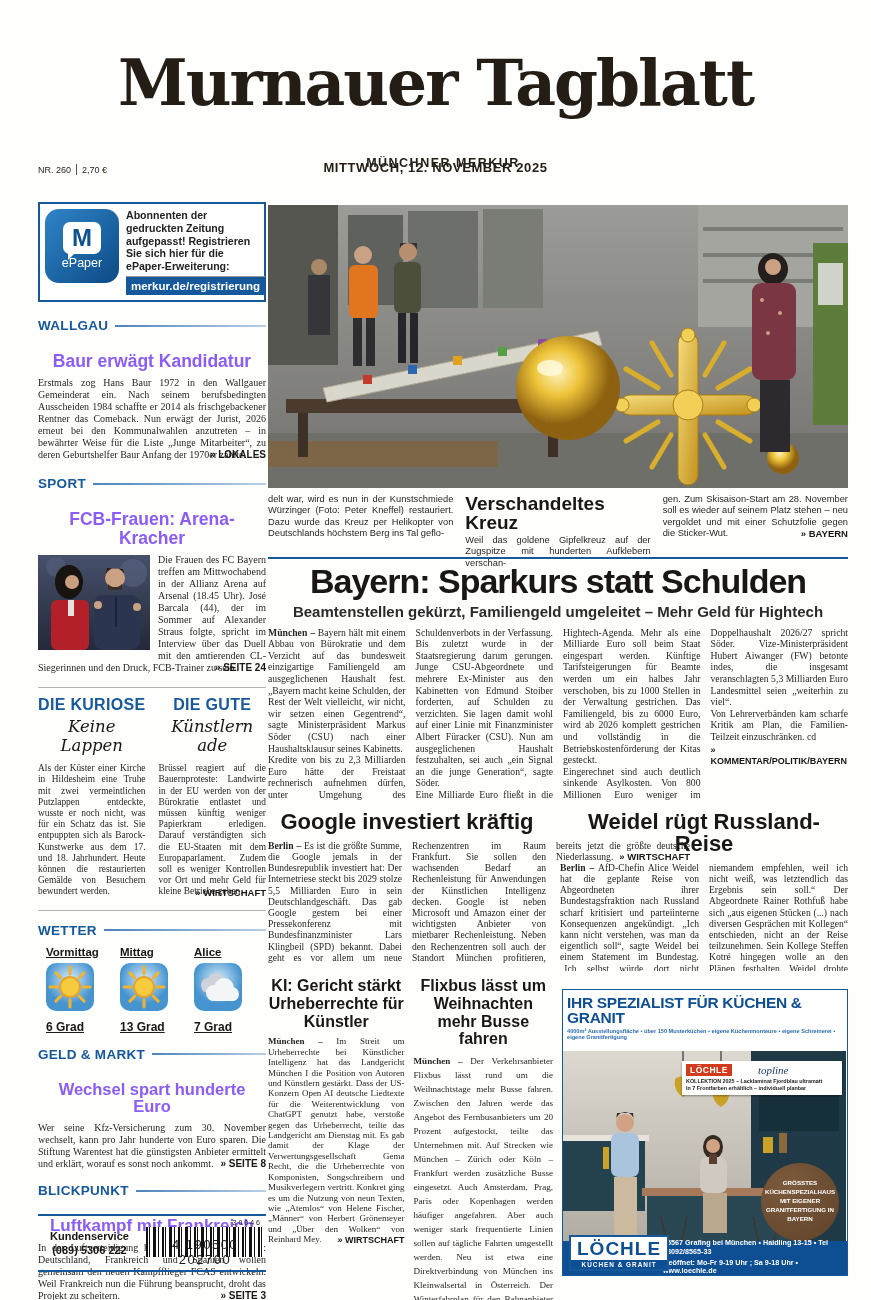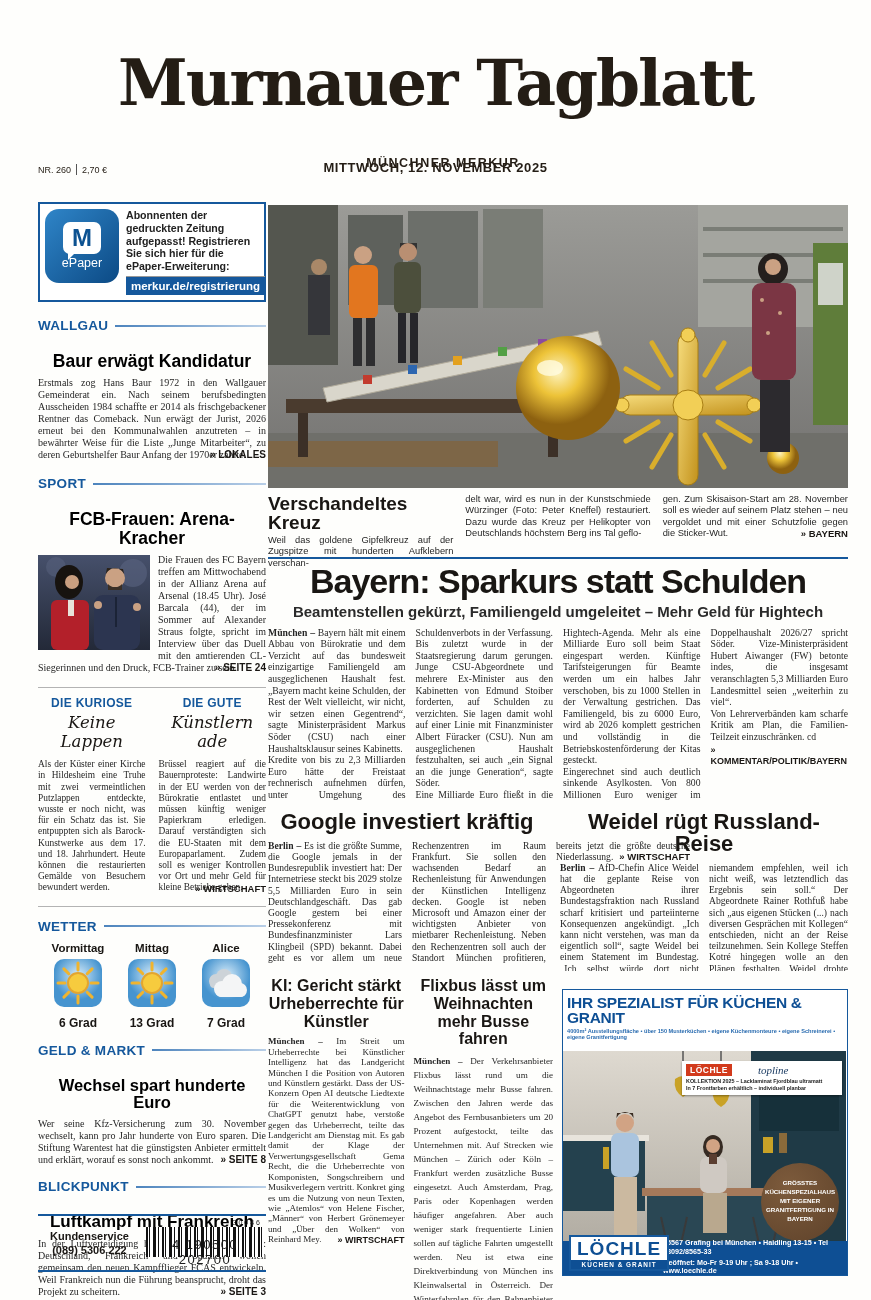--- a/index.html
+++ b/index.html
@@ -13,21 +13,21 @@
   .imprint-row .bar{flex:1;height:4px;background:#15589c;}
   .imprint-row .imprint{font-weight:bold;font-size:12.5px;letter-spacing:1.5px;color:#241d15;}
   .issue-line{position:absolute;top:164px;left:38px;font-size:9px;color:#241d15;display:flex;align-items:center;gap:5px;}
   .issue-line .sep{width:1px;height:11px;background:#555;}
   .date-line{position:absolute;top:160px;left:0;right:0;text-align:center;font-weight:bold;
              font-size:13px;letter-spacing:.6px;color:#241d15;}
   
   .sec-head{display:flex;align-items:center;gap:7px;margin-bottom:6px;}
   .sec-head .lbl{font-weight:bold;font-size:13.5px;letter-spacing:.3px;color:#15589c;white-space:nowrap;}
   .sec-head .rule{flex:1;height:2px;background:linear-gradient(90deg,#4d84bd,#b9cfe7);}
-  .side-headline{font-weight:bold;font-size:17.5px;text-align:center;color:#000000;margin:19px 0 7px;line-height:1.05;}
+  .side-headline{font-weight:bold;font-size:17.5px;text-align:center;color:#8b5cf6;margin:19px 0 7px;line-height:1.05;}
   .body-serif{font-family:"Liberation Serif",serif;font-size:10px;line-height:12px;
               text-align:justify;color:#262626;hyphens:auto;}
   .kicker-line{text-align:right;margin-top:-12px;font-weight:bold;font-size:10px;color:#191613;position:relative;}
   .dateline{font-weight:bold;font-family:"Liberation Serif",serif;}
   .prelined{white-space:pre-line;}
   
   .sidebar{position:absolute;top:202px;left:38px;width:228px;}
   .epaper{border:2px solid #15589c;height:86px;display:flex;padding:5px;gap:7px;margin-bottom:16px;background:#fff;}
   .m-badge{width:74px;height:74px;border-radius:14px;flex:none;
            background:linear-gradient(135deg,#2f85c8,#0c4a85);display:flex;flex-direction:column;
@@ -38,26 +38,26 @@
   .m-bubble:after{content:"";position:absolute;left:5px;bottom:-6px;border:4px solid transparent;border-top-color:#fff;border-left-color:#fff;}
   .m-label{color:#fff;font-size:12.5px;}
   .epaper-right{flex:1;display:flex;flex-direction:column;}
   .epaper-text{font-weight:bold;font-size:10.6px;line-height:12.8px;color:#222;flex:1;}
   .epaper-url{background:#15589c;color:#fff;font-weight:bold;font-size:11.5px;padding:3px 5px;border-top:1px solid #999;}
   .sec{margin-bottom:16px;}
   .sport-photo{float:left;width:112px;height:95px;margin:1px 8px 2px 0;}
   .duo{border-top:1px solid #b3b3b3;border-bottom:1px solid #b3b3b3;display:flex;gap:13px;
        padding:8px 0 12px;margin-bottom:12px;}
   .duo .col{flex:1;min-width:0;}
-  .duo .duo-lbl{text-align:center;font-weight:bold;font-size:12px;color:#15589c;letter-spacing:.3px;}
+  .duo .duo-lbl{text-align:center;font-weight:bold;font-size:16px;color:#15589c;letter-spacing:.3px;}
   .duo .duo-head{text-align:center;font-family:"DejaVu Serif",serif;font-style:italic;font-size:16.5px;
                  color:#191613;margin:3px 0 8px;}
   .duo .body-serif{font-size:9.4px;line-height:11.2px;}
   .wx-row{display:flex;justify-content:space-between;padding:2px 8px 0;}
-  .wx-item{width:64px;text-align:center;}
+  .wx-item{width:64px;text-align:left;text-decoration:underline;}
   .wx-time{font-weight:bold;font-size:11.5px;margin-bottom:5px;color:#191613;}
   .wx-icon{width:48px;height:48px;margin:0 auto;}
   .wx-temp{font-weight:bold;font-size:12px;margin-top:5px;color:#191613;}
   .service{position:absolute;top:1214px;left:38px;width:228px;border-top:2px solid #15589c;
            border-bottom:2px solid #15589c;height:54px;display:flex;align-items:center;justify-content:space-between;}
   .service-left{font-weight:bold;font-size:11px;text-align:center;line-height:14px;padding-left:12px;color:#191613;}
   .barcode-box{position:relative;width:118px;height:48px;margin-right:2px;}
   .barcode-top{position:absolute;top:0;right:2px;font-size:7px;letter-spacing:2px;}
   .barcode-bars{position:absolute;top:8px;left:0;right:0;height:30px;
       background:repeating-linear-gradient(90deg,#111 0 2px,#fff 2px 3px,#111 3px 4px,#fff 4px 7px,#111 7px 10px,#fff 10px 12px,#111 12px 13px,#fff 13px 16px);}
@@ -376,25 +376,25 @@
       <ellipse cx="505" cy="64" rx="15" ry="16" fill="#241f1d"></ellipse>
       <circle cx="505" cy="62" r="8" fill="#caa183"></circle>
       <rect x="484" y="78" width="44" height="97" rx="9" fill="#7b3644"></rect>
       <circle cx="494" cy="95" r="2" fill="#caa183"></circle>
         <circle cx="512" cy="108" r="2" fill="#caa183"></circle>
         <circle cx="500" cy="128" r="2" fill="#caa183"></circle>
       <rect x="492" y="175" width="30" height="72" fill="#2c2a2e"></rect>
     </svg>
 
     <div class="caption">
+      <div class="c">delt war, wird es nun in der Kunstschmiede Würzinger (Foto: Peter Kneffel) restauriert. Dazu wurde das Kreuz per Helikopter von Deutschlands höchstem Berg ins Tal geflo-</div>
       <div class="c">
         <div class="cap-head">Verschandeltes Kreuz</div>
         <span>Weil das goldene Gipfelkreuz auf der Zugspitze mit hunderten Aufklebern verschan-</span>
       </div>
-      <div class="c">delt war, wird es nun in der Kunstschmiede Würzinger (Foto: Peter Kneffel) restauriert. Dazu wurde das Kreuz per Helikopter von Deutschlands höchstem Berg ins Tal geflo-</div>
       <div class="c">
         <span>gen. Zum Skisaison-Start am 28. November soll es wieder auf seinem Platz stehen – neu vergoldet und mit einer Schutzfolie gegen die Sticker-Wut.</span>
         <div class="kicker-line">» BAYERN</div>
       </div>
     </div>
 
     <div class="lead-headline">Bayern: Sparkurs statt Schulden</div>
     <div class="lead-subhead">Beamtenstellen gekürzt, Familiengeld umgeleitet – Mehr Geld für Hightech</div>
 
     <div class="lead-cols">

